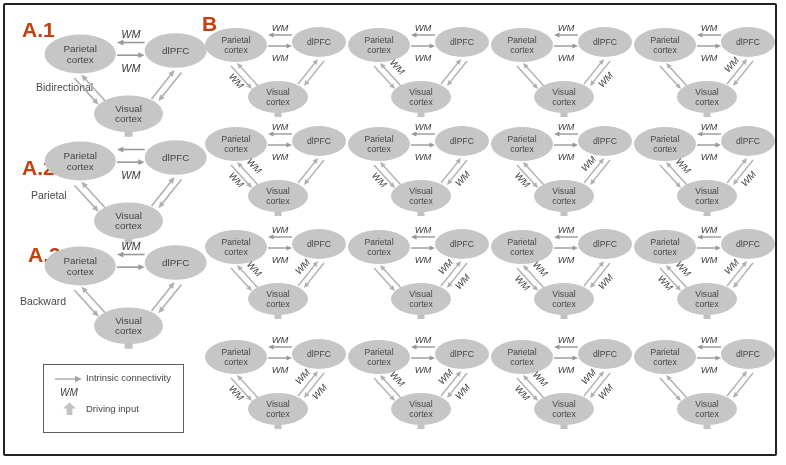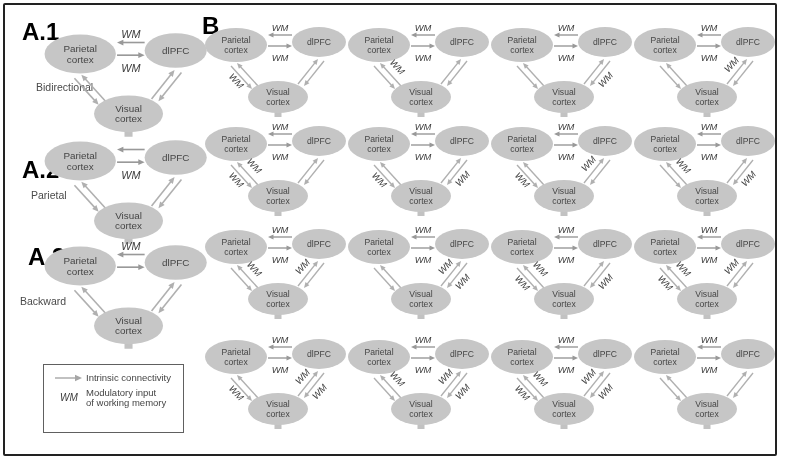--- a/index.html
+++ b/index.html
@@ -1,30 +1,30 @@
 <!DOCTYPE html>
 <html><head>
 <meta charset="utf-8">
 <style>
   *{margin:0;padding:0;box-sizing:border-box}
   html,body{width:786px;height:465px;background:#fff;overflow:hidden;
     font-family:"Liberation Sans",sans-serif}
   .fig{position:relative;width:786px;height:465px;background:#fff}
   .frame{position:absolute;left:3px;top:3px;width:774px;height:453px;
     border:2px solid #222;border-radius:2px}
-  .plabel{position:absolute;font-size:24px;font-weight:bold;color:#000000}
+  .plabel{position:absolute;font-size:21px;font-weight:bold;color:#c2410c}
   .slabel{position:absolute;font-size:10.5px;color:#4a4a4a}
   .msvg{position:absolute}
   text.nt{font-family:"Liberation Sans",sans-serif;font-size:8.6px;fill:#454545;
     text-anchor:middle}
   text.wm{font-family:"Liberation Sans",sans-serif;font-size:9.4px;font-style:italic;
     fill:#3c3c3c;text-anchor:middle}
   .legend{position:absolute;left:43px;top:364px;width:141px;height:69px;
     border:1px solid #606060;padding:8px 4px 0 8px;background:#fff}
-  .lrow{display:flex;align-items:center;margin-bottom:4px}
+  .lrow{display:flex;align-items:flex-end;margin-bottom:4px}
   .lic{flex:0 0 34px;display:flex;justify-content:center;align-items:center}
   .wmsym{font-style:italic;font-size:10px;color:#3c3c3c;line-height:10px}
   .ltxt{font-size:9.5px;color:#454545;line-height:10.5px}
 </style>
 </head>
 <body>
 
 <div class="fig">
   <div class="frame"></div>
 
@@ -666,16 +666,23 @@
           <line x1="0" y1="5" x2="21" y2="5" stroke="#a6a6a6" stroke-width="1.4"></line>
           <polygon points="27,5 20,1.8 20,8.2" fill="#a6a6a6"></polygon>
         </svg>
       </span>
       <span class="ltxt">Intrinsic connectivity</span>
     </div>
     <div class="lrow">
       <span class="lic">
         <span class="wmsym">WM</span>
       </span>
-      <span class="ltxt"><span>Modulatory input</span><br><span>of working memory</span></span>
+    </div>
+    <div class="lrow">
+      <span class="lic">
+        <svg width="15" height="13" viewBox="0 0 15 13">
+          <polygon points="4.6,13 4.6,6.5 1,6.5 7.5,0.5 14,6.5 10.4,6.5 10.4,13" fill="#c2c2c2"></polygon>
+        </svg>
+      </span>
+      <span class="ltxt">Driving input</span>
     </div>
   </div>
 </div>
 
 </body></html>

